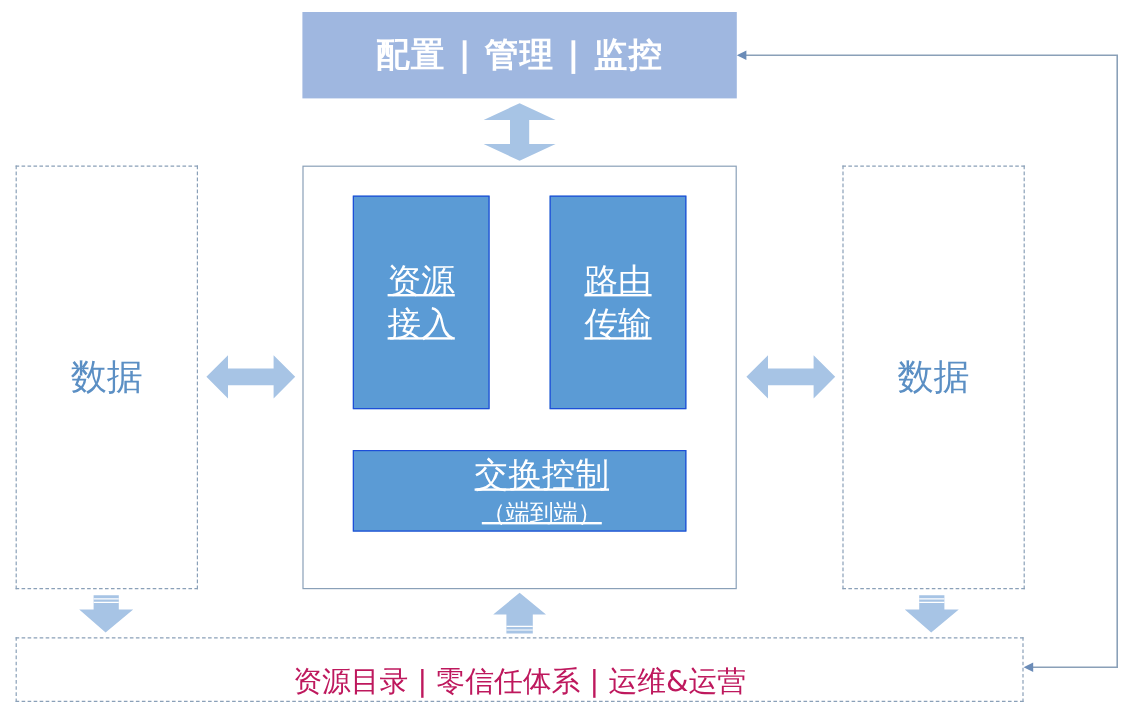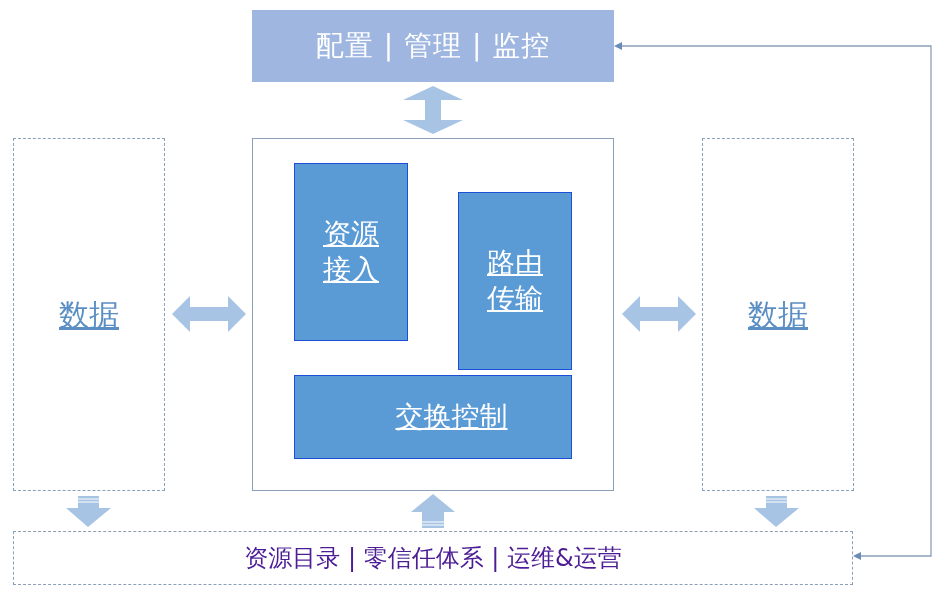--- a/index.html
+++ b/index.html
@@ -1,24 +1,24 @@
 <!DOCTYPE html>
 <html><head>
 <meta charset="utf-8">
 <style>
   html, body { margin:0; padding:0; background:#ffffff; }
   body { width:947px; height:603px; position:relative; overflow:hidden; font-family:"DejaVu Sans", sans-serif; }
   .abs { position:absolute; box-sizing:border-box; }
-  .top-box { left:252px; top:10px; width:362px; height:72px; background:#9fb7e0; color:#ffffff; display:flex; align-items:center; justify-content:center; font-size:28px; letter-spacing:1px; }
+  .top-box { left:252px; top:10px; width:362px; height:72px; background:#9fb7e0; color:#ffffff; display:flex; align-items:center; justify-content:center; font-size:28px; letter-spacing:1px;font-weight:bold; }
   .core-frame { left:252px; top:138px; width:362px; height:353px; border:1.5px solid #8aa0b8; background:#ffffff; }
   .block { background:#5b9bd5; border:1px solid #1d4ed8; color:#ffffff; display:flex; flex-direction:column; align-items:center; justify-content:center; text-align:center;text-decoration:underline; }
   .block .big { font-size:28px; line-height:36px; }
   .block .small { font-size:20px; line-height:26px; }
-  .side { border:1.3px dashed #8aa0b8; display:flex; flex-direction:row; align-items:center; justify-content:center; color:#5b8fc4; font-size:30px; line-height:38px; text-align:center;text-decoration:underline; }
-  .bottom-bar { left:13px; top:531px; width:840px; height:54px; border:1.3px dashed #8aa0b8; display:flex; align-items:center; justify-content:center; color:#4c1d95; font-size:24px; }
+  .side { border:1.3px dashed #8aa0b8; display:flex; flex-direction:row; align-items:center; justify-content:center; color:#5b8fc4; font-size:30px; line-height:38px; text-align:center; }
+  .bottom-bar { left:13px; top:531px; width:840px; height:54px; border:1.3px dashed #8aa0b8; display:flex; align-items:flex-end; justify-content:center; color:#be185d; font-size:24px; }
   svg.overlay { position:absolute; left:0; top:0; }
 </style>
 </head>
 <body>
 
 <div class="abs top-box">
   <span>配置 | 管理 | 监控</span>
 </div>
 
 <div class="abs side" style="left:13px;top:138px;width:152px;height:353px;">
@@ -29,27 +29,28 @@
   <span>数据</span>
 </div>
 
 <div class="abs core-frame"></div>
 
 <div class="abs block" style="left:294px;top:163px;width:114px;height:178px;">
   <span class="big">资源</span>
   <span class="big">接入</span>
 </div>
 
-<div class="abs block" style="left:458px;top:163px;width:114px;height:178px;margin-top:29px;">
+<div class="abs block" style="left:458px;top:163px;width:114px;height:178px;">
   <span class="big">路由</span>
   <span class="big">传输</span>
 </div>
 
-<div class="abs block" style="left:294px;top:375px;width:278px;height:84px;padding-left:37px;">
+<div class="abs block" style="left:294px;top:375px;width:278px;height:68px;padding-left:37px;">
   <span class="big">交换控制</span>
+  <span class="small">（端到端）</span>
 </div>
 
 <div class="abs bottom-bar">
   <span>资源目录 | 零信任体系 | 运维&amp;运营</span>
 </div>
 
 <svg class="overlay" width="947" height="603">
   <g fill="#a7c4e5">
 
     <polygon points="433,86 463,100 441,100 441,120 463,120 433,134 403,120 425,120 425,100 403,100"></polygon>

